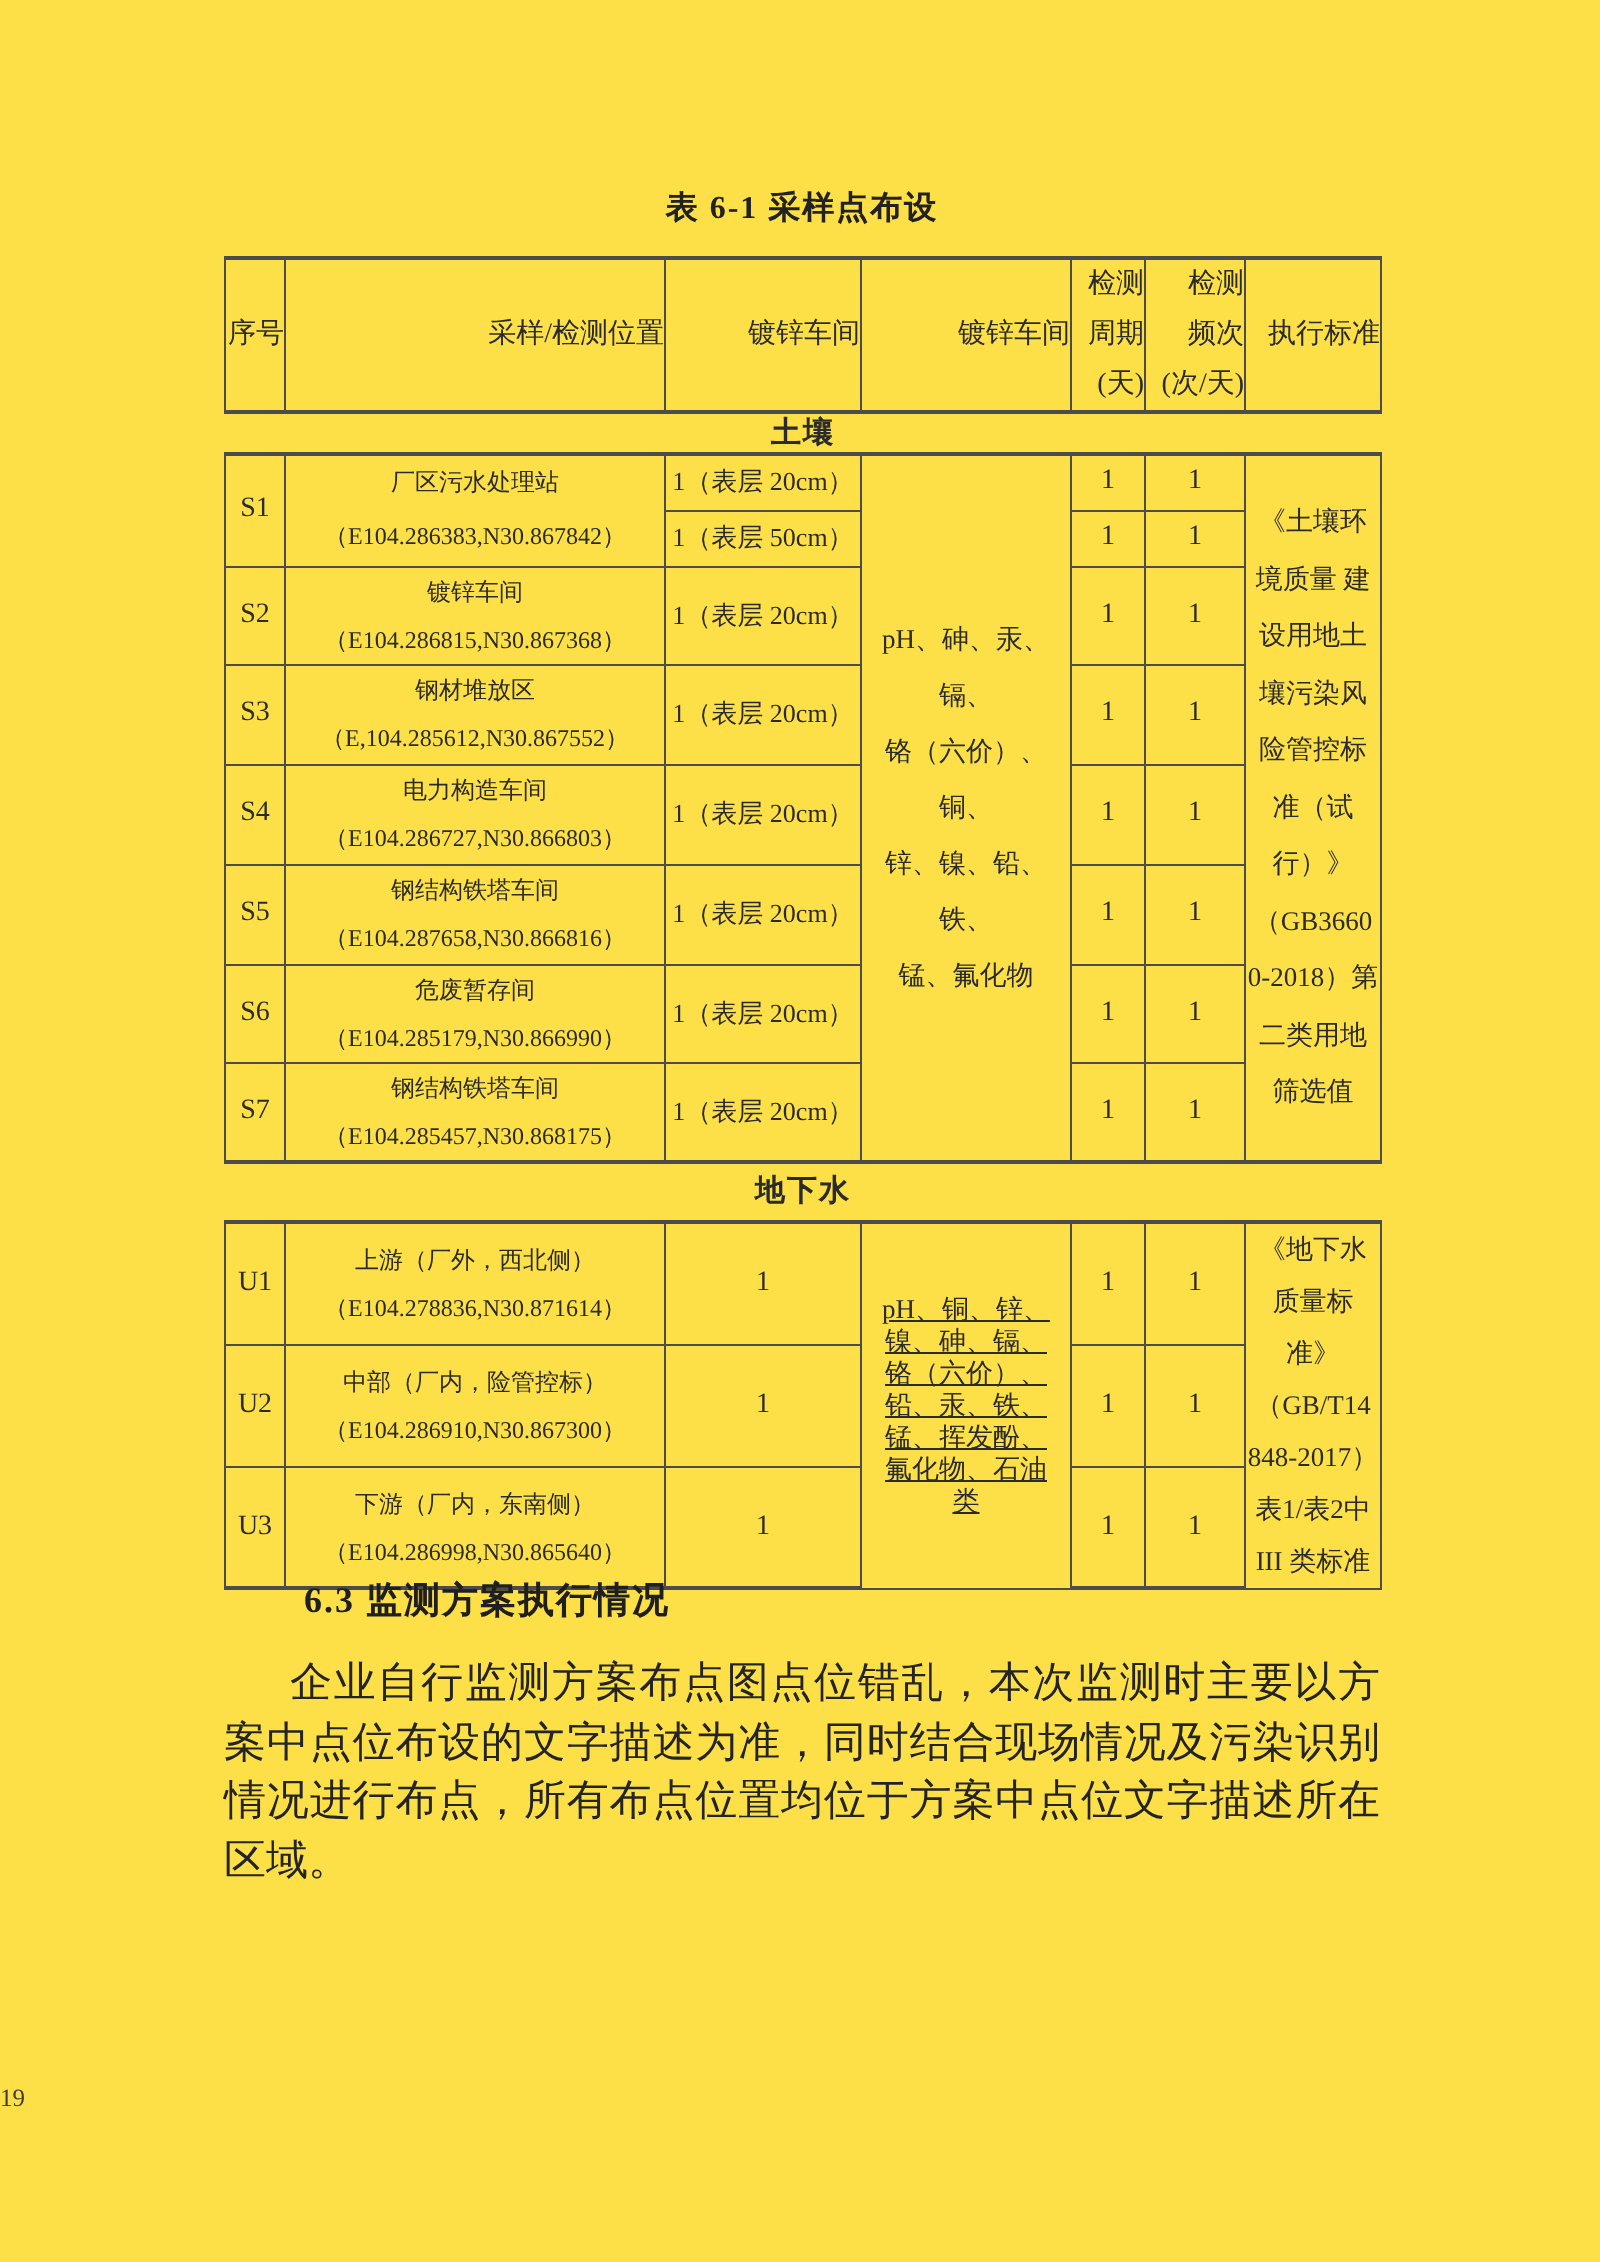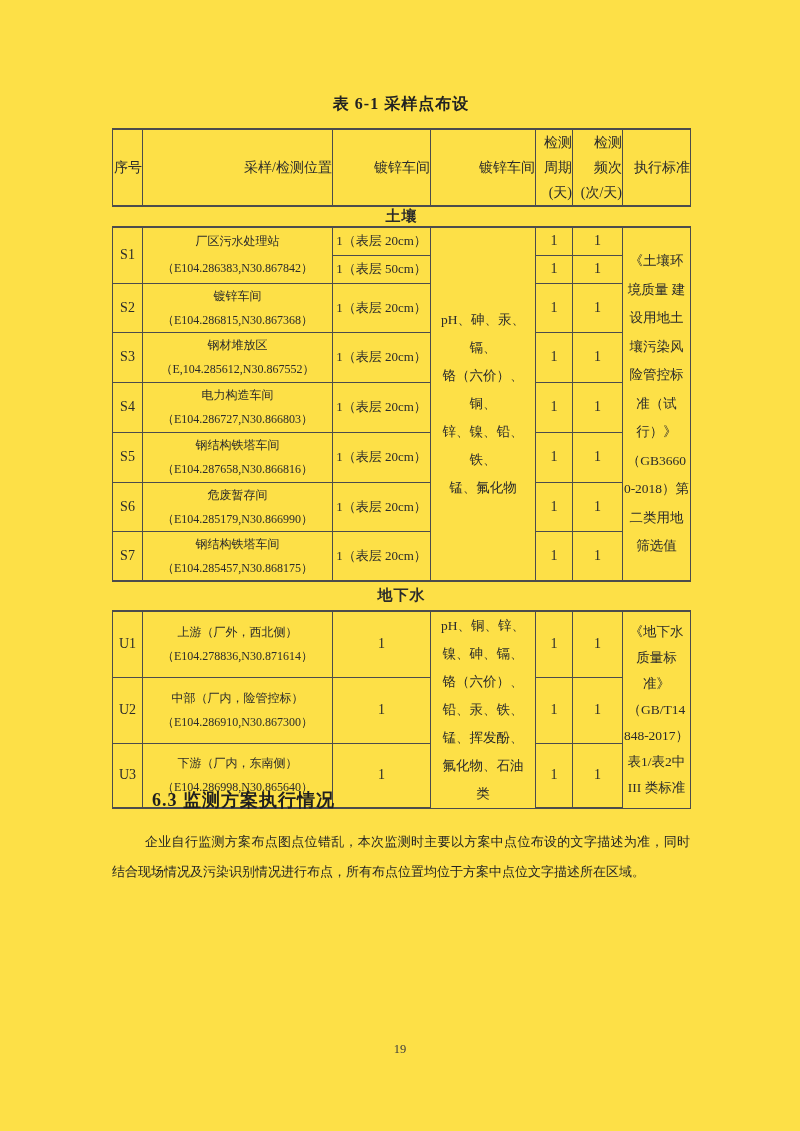--- a/index.html
+++ b/index.html
@@ -34,37 +34,37 @@
     border-top-width:2px; border-bottom-width:2px;
     font-weight:bold; font-size:15px; letter-spacing:1px;
   }
   .sample-table tr.last td { border-bottom-width:2px; }
   .loc { line-height:24px; font-size:12px; }
   .loc-s1 { line-height:27px; }
   .pts { font-size:13px; }
   .num { font-size:14px; }
   .items { font-size:13.5px; }
   .items-soil { line-height:28px; }
-  .items-gw { line-height:28px; }
+  .items-gw { line-height:16px;text-decoration:underline; }
   .std { font-size:13.5px; }
   .std-soil { line-height:28.5px; }
   .std-gw { line-height:26px; }
   .section-heading {
     position:absolute; left:152px; top:788px; width:538px;
     font-size:18px; font-weight:bold; color:#1f1f1f; letter-spacing:1px;
   }
   .body-text {
     position:absolute; left:112px; top:827px; width:578px;
-    font-size:13px; line-height:29.5px; text-align:justify;
+    font-size:21px; line-height:29.5px; text-align:justify;
     color:#242424;
   }
   .body-text p { margin:0; text-indent:33px; }
   .page-number {
     position:absolute; left:0; top:1042px; width:800px;
-    text-align:center; font-size:12.5px; color:#3d3d3d;
+    font-size:12.5px; color:#3d3d3d;
   }
 </style>
 </head>
 <body>
 
 <div class="page">
 
   <div class="table-title">表 6-1 采样点布设</div>
 
   <table class="sample-table">

